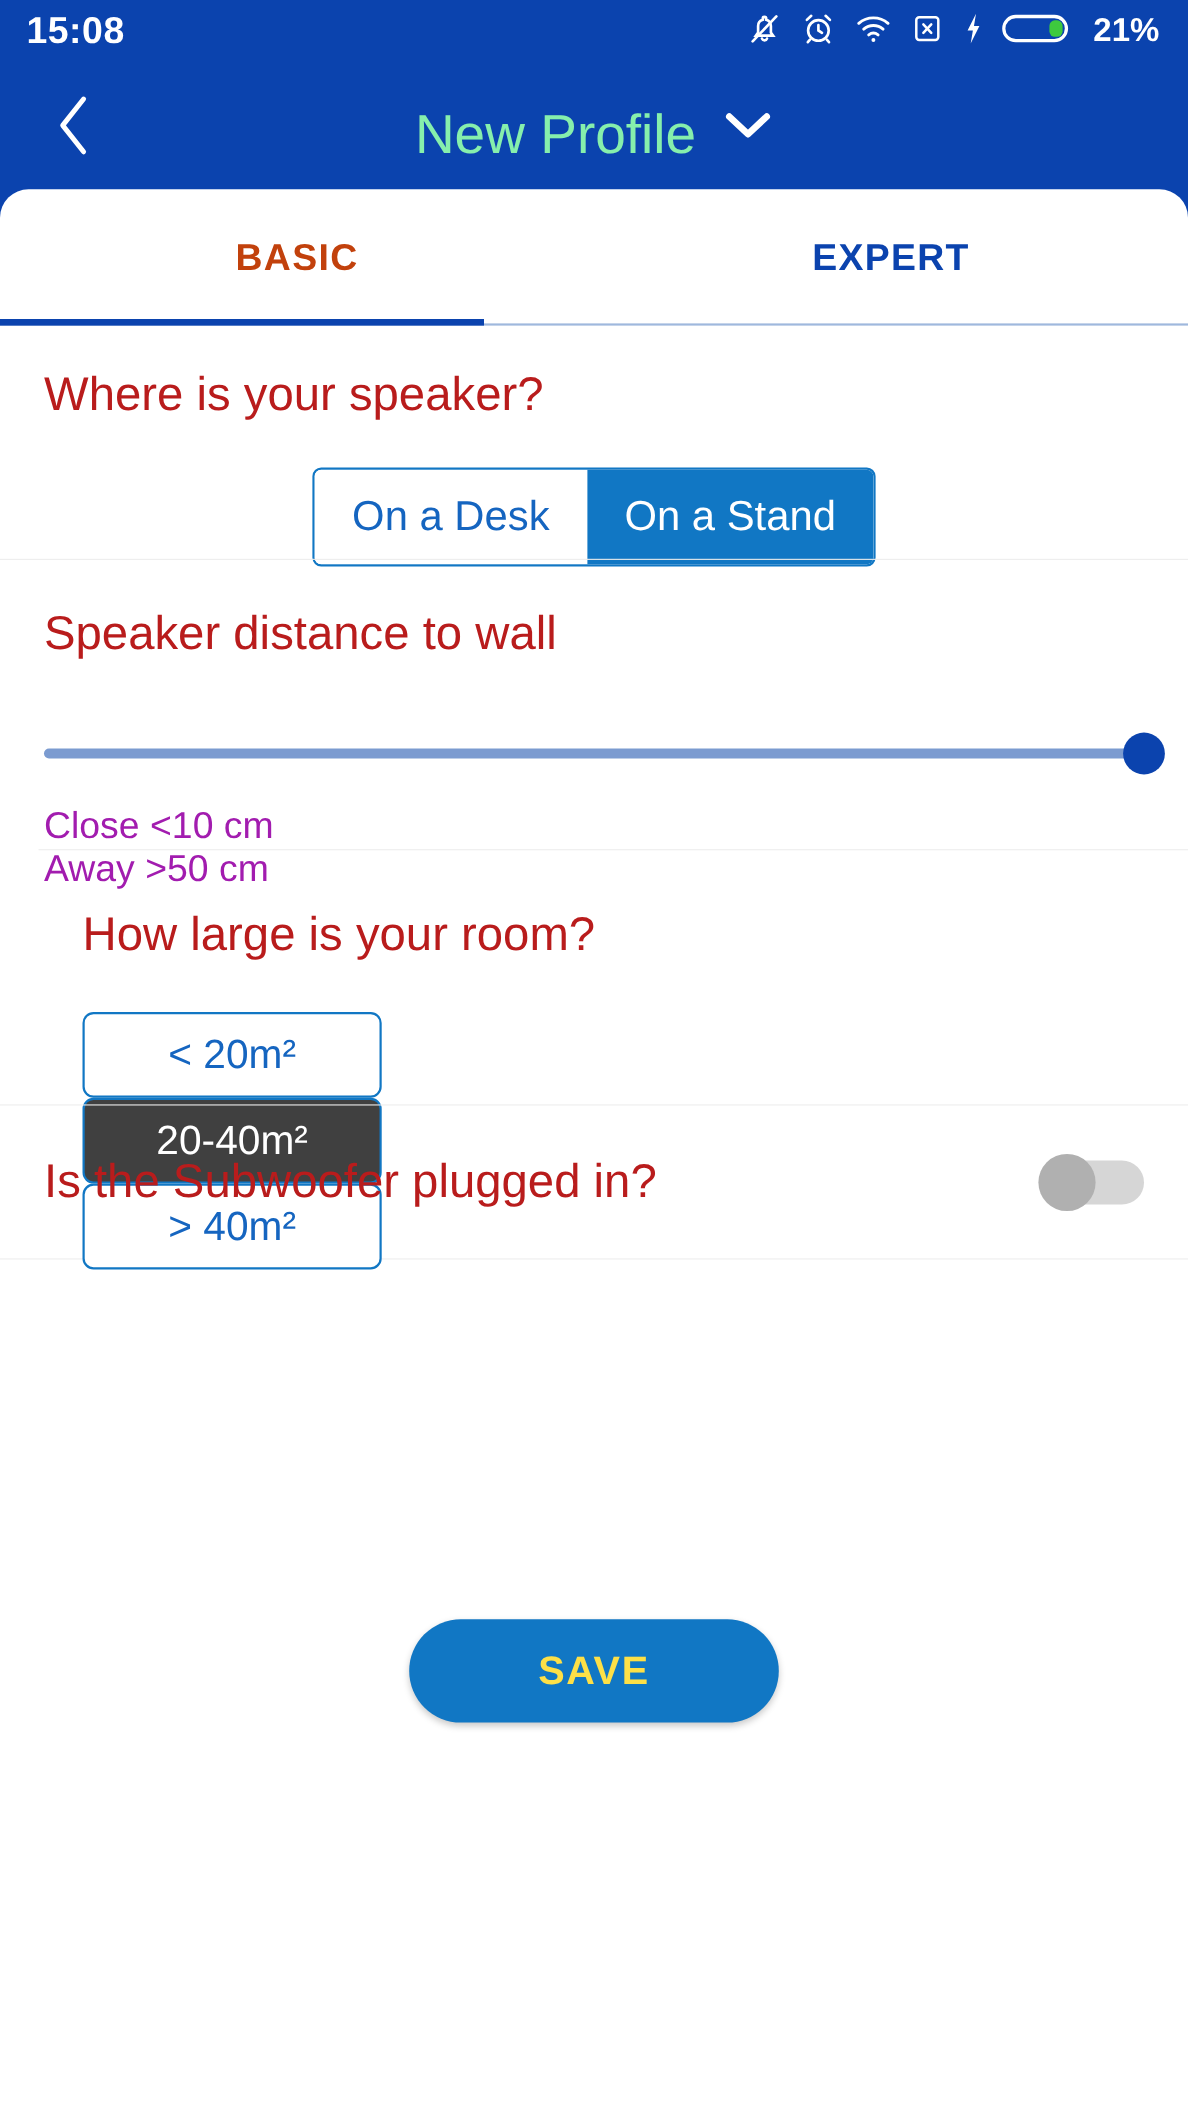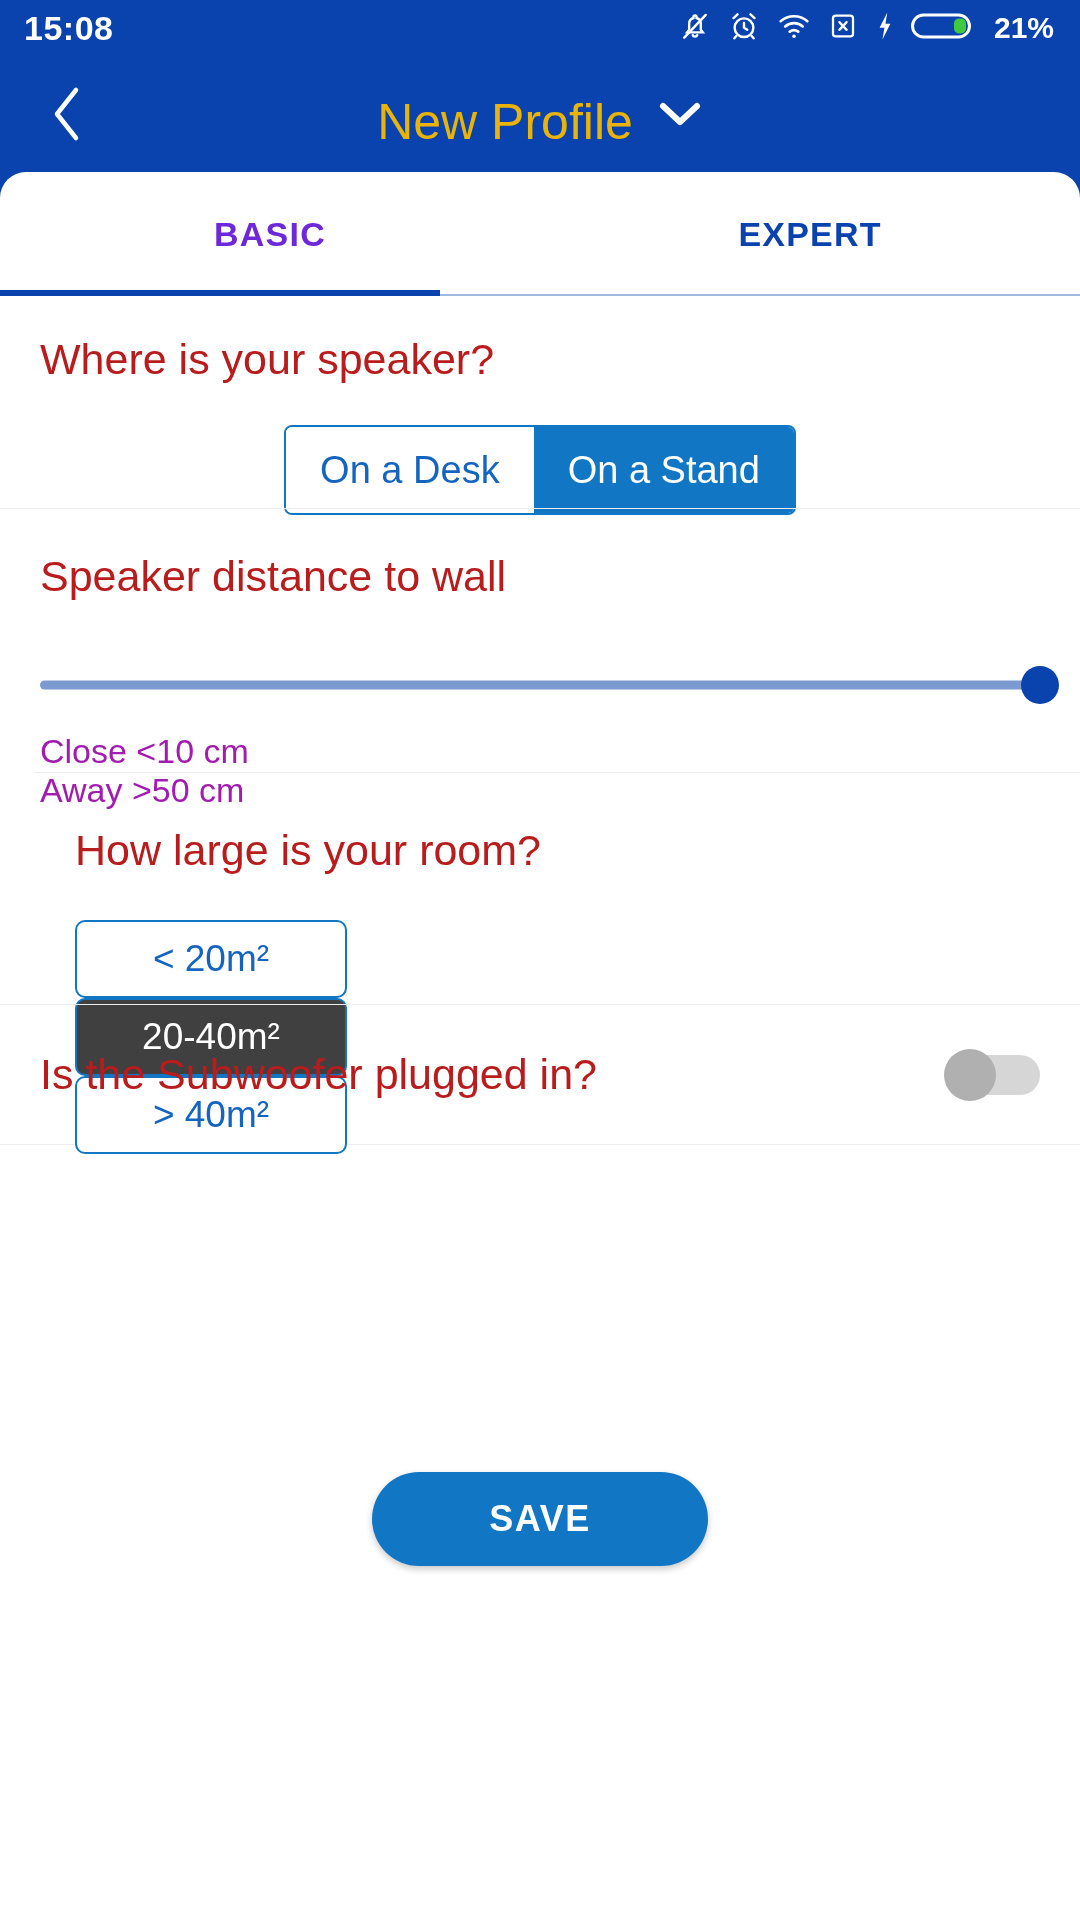--- a/index.html
+++ b/index.html
@@ -77,21 +77,21 @@
     left: 0; right: 0;
     top: 50%;
     transform: translateY(-50%);
     display: flex;
     align-items: center;
     justify-content: center;
     gap: 24px;
   }
   .appbar-title {
     font-size: 50px;
-    color: #eab308;
+    color: #86efac;
     font-weight: normal;
     line-height: 1;
     margin-top: 16px;
   }
 
   
   .card {
     position: absolute;
     top: 172px; left: 0;
     width: 1080px;
@@ -109,21 +109,21 @@
     display: flex;
   }
   .tab {
     flex: 1;
     display: flex;
     align-items: center;
     justify-content: center;
     font-size: 34px;
     font-weight: bold;
     letter-spacing: 1.2px;
-    color: #6d28d9;
+    color: #c2410c;
   }
   .tab.inactive { color: #0B43AE; }
   .tab-underline-base {
     position: absolute;
     left: 0; top: 122px;
     width: 1080px;
     height: 2px;
     background: #9fb8dd;
   }
   .tab-underline-active {
@@ -309,21 +309,21 @@
     top: 1300px;
     width: 1080px;
     display: flex;
     justify-content: center;
   }
   .save-btn {
     width: 336px;
     height: 94px;
     border-radius: 47px;
     background: #1177c4;
-    color: #ffffff;
+    color: #fde047;
     font-size: 36px;
     font-weight: bold;
     letter-spacing: 1.5px;
     display: flex;
     align-items: center;
     justify-content: center;
     box-shadow: 0 3px 7px rgba(0,0,0,0.22);
   }
 </style>
 </head>

